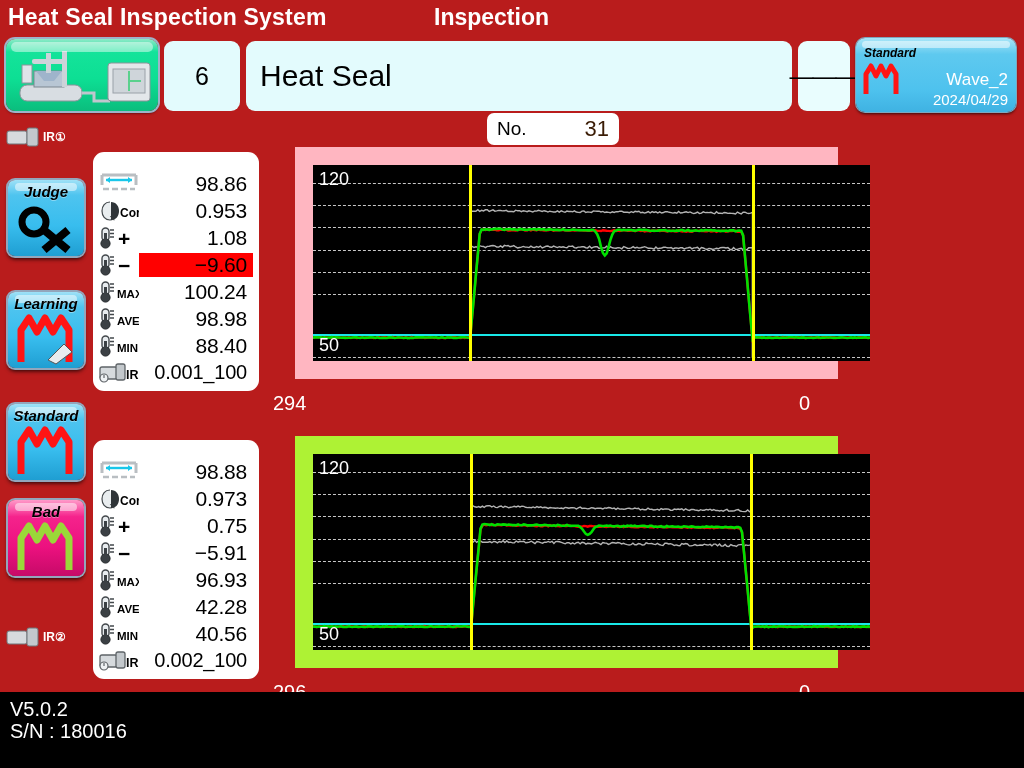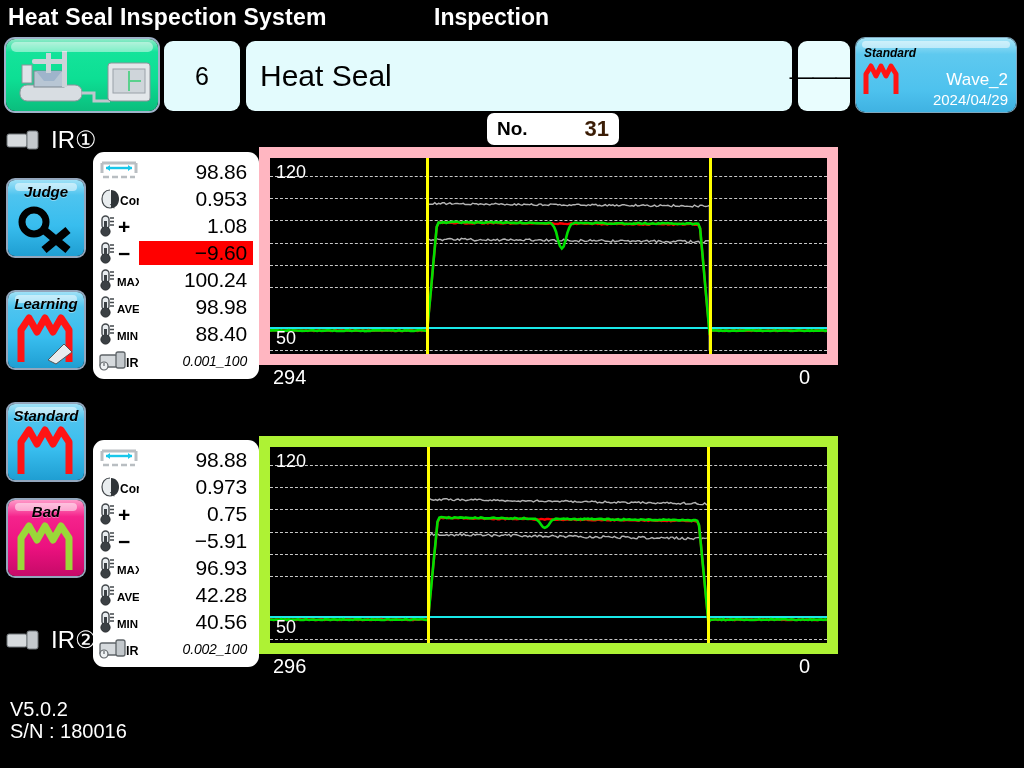--- a/index.html
+++ b/index.html
@@ -2,21 +2,21 @@
 <html><head>
 <meta charset="utf-8">
 <style>
   html,body{margin:0;padding:0;}
   body{
     width:1024px;height:768px;overflow:hidden;
     background:#04042a;
     font-family:"Liberation Sans", sans-serif;
     -webkit-font-smoothing:none;
   }
-  .root{position:relative;width:1024px;height:768px;background:#000000;}
+  .root{position:relative;width:1024px;height:768px;background:#b91c1c;}
 
   
   .hdr-title{
     position:absolute;left:8px;top:4px;
     font-size:23px;font-weight:bold;color:#ffffff;
     letter-spacing:.2px;white-space:nowrap;
   }
   .hdr-mode{
     position:absolute;left:434px;top:4px;
     font-size:23px;font-weight:bold;color:#ffffff;white-space:nowrap;
@@ -71,28 +71,28 @@
   .wave-txt{
     position:absolute;right:8px;top:6px;text-align:right;
     font-size:17px;color:#fff;line-height:20px;margin-top:26px;
   }
   .wave-txt .d{font-size:15px;}
 
   .no-box{
     position:absolute;left:487px;top:113px;width:132px;height:32px;
     background:#ffffff;border-radius:7px;
     display:flex;align-items:center;
-    box-sizing:border-box;padding:0 10px;font-weight:bold;
+    box-sizing:border-box;padding:0 10px;
   }
   .no-box .lab{font-size:19px;color:#000;}
   .no-box .val{margin-left:auto;font-size:22px;color:#3a1c05;}
 
   
   .ir-tag{position:absolute;display:flex;align-items:center;gap:3px;}
-  .ir-tag .txt{font-size:24px;font-weight:normal;color:#ffffff;margin-left:8px;}
+  .ir-tag .txt{font-size:12px;font-weight:bold;color:#ffffff;}
   .ir1{left:6px;top:126px;}
   .ir2{left:6px;top:626px;}
 
   .sidebtn{
     position:absolute;left:8px;width:76px;height:76px;
     border-radius:7px;
     box-shadow:0 0 0 2px #93a6bc, 0 3px 4px rgba(0,0,0,.85);
     overflow:hidden;
   }
   .sidebtn.cyan{
@@ -112,61 +112,61 @@
   }
   #btn-judge{top:180px;}
   #btn-learning{top:292px;}
   #btn-standard{top:404px;}
   #btn-bad{top:500px;}
 
   
   .mpanel{
     position:absolute;left:93px;width:166px;
     background:#ffffff;border-radius:11px;
-    box-sizing:border-box;padding:6px 6px 5px 6px;
+    box-sizing:border-box;padding:18px 6px 5px 6px;
   }
   #mpanel-1{top:152px;}
   #mpanel-2{top:440px;}
   .mrow{
     display:flex;align-items:center;height:27px;
   }
   .mrow .ic{width:40px;flex:0 0 40px;display:flex;align-items:center;}
   .mrow .val{
     flex:1;text-align:right;font-size:21px;color:#000;
     padding-right:6px;letter-spacing:-.2px;
   }
   .mrow .val.alarm{
     background:#ff0000;color:#000;
   }
-  .mrow.ir .val{font-size:14px;font-style:italic;}
+  .mrow.ir .val{font-size:20px;}
   .mrow.ir .ic{width:42px;flex:0 0 42px;}
 
   
   .chartwrap{position:absolute;left:259px;width:579px;}
   #chart-1{top:147px;}
   #chart-2{top:436px;}
   .chartframe{
-    box-sizing:border-box;padding:11px;
+    box-sizing:border-box;padding:18px;margin-left:36px;
   }
   .frame-ng{background:#ffb6c1;}
   .frame-ok{background:#aef234;}
   .plot{
     position:relative;width:557px;height:196px;background:#000000;
     overflow:hidden;
   }
   .gl{position:absolute;left:0;right:0;height:0;
       border-top:1px dashed #c8c8c8;}
   .thresh{position:absolute;left:0;right:0;height:2px;background:#19e8e8;}
   .ylab{
     position:absolute;font-size:18px;color:#ffffff;font-weight:normal;
   }
   .ylab.hi{left:6px;}
   .ylab.lo{left:6px;}
   .xaxis{
-    position:relative;height:26px;margin-top:1px;
+    position:relative;height:26px;margin-top:13px;
   }
   .xaxis .l{position:absolute;left:14px;top:0;font-size:20px;color:#ffffff;}
   .xaxis .r{position:absolute;right:28px;top:0;font-size:20px;color:#ffffff;}
 
   
   .footer{position:absolute;left:0;top:692px;width:1024px;height:76px;background:#000000;}
   .fver{position:absolute;left:10px;top:6px;font-size:20px;color:#fff;line-height:22px;}
 </style>
 </head>
 <body>

